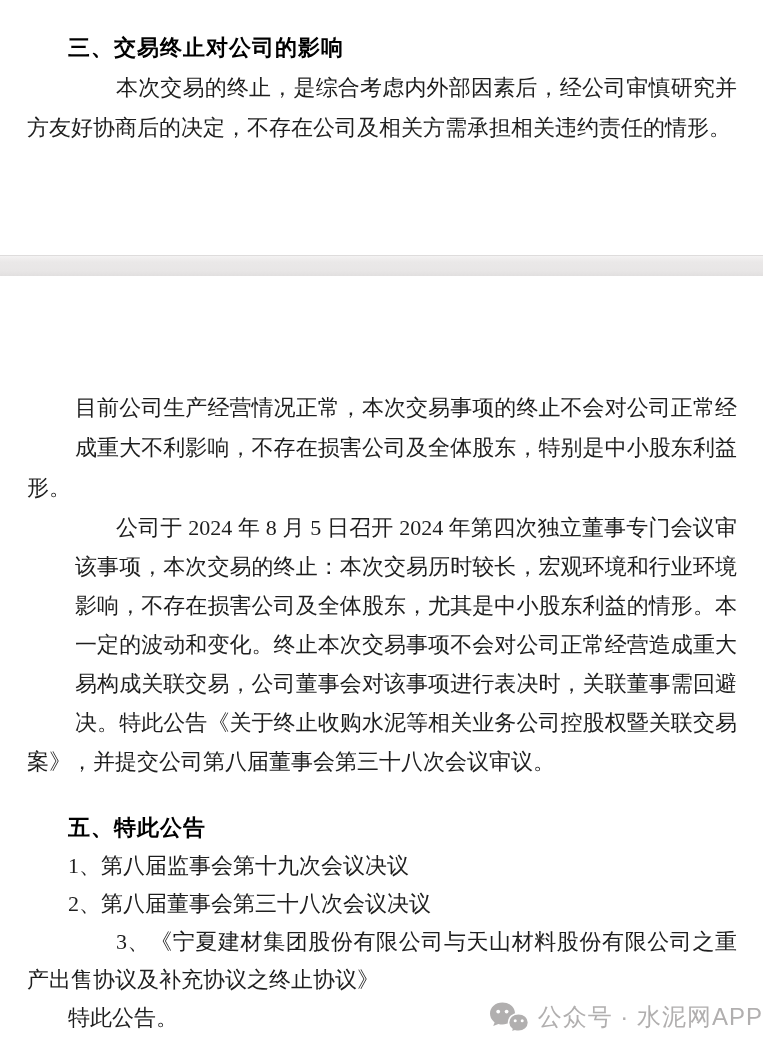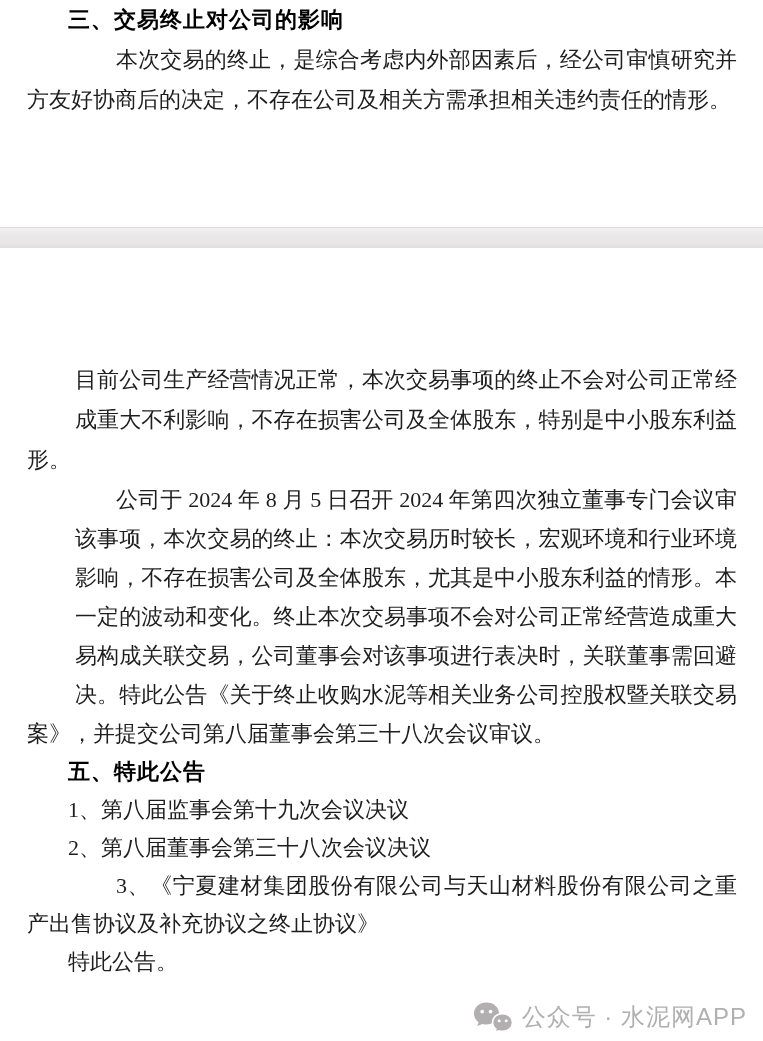--- a/index.html
+++ b/index.html
@@ -31,34 +31,35 @@
   .indent{padding-left:41px;}
   .hd{
     height:40px;
     line-height:40px;
     font-size:22px;
     font-weight:700;
     color:#000;
     padding-left:41px;
     letter-spacing:1px;
     font-family:"Liberation Sans","DejaVu Sans",sans-serif;
+    margin-top:28px;
   }
   .hd38{height:38px;line-height:38px;}
   .band{
     height:21px;
     margin-top:107px;
     margin-bottom:112px;
     background:linear-gradient(180deg,#f3f2f2 0%,#eae8e8 30%,#e8e6e6 75%,#e1dfdf 100%);
     border-top:1px solid #dedcdc;
     box-sizing:border-box;
   }
   .watermark{
     position:absolute;
     top:1001px;
-    right:16px;
+    right:0;
     display:flex;
     align-items:center;
     gap:9px;
     color:#b1afaf;
     font-size:24px;
     font-family:"Liberation Sans","DejaVu Sans",sans-serif;
     letter-spacing:1px;
   }
   .watermark svg{display:block;}
 </style>

